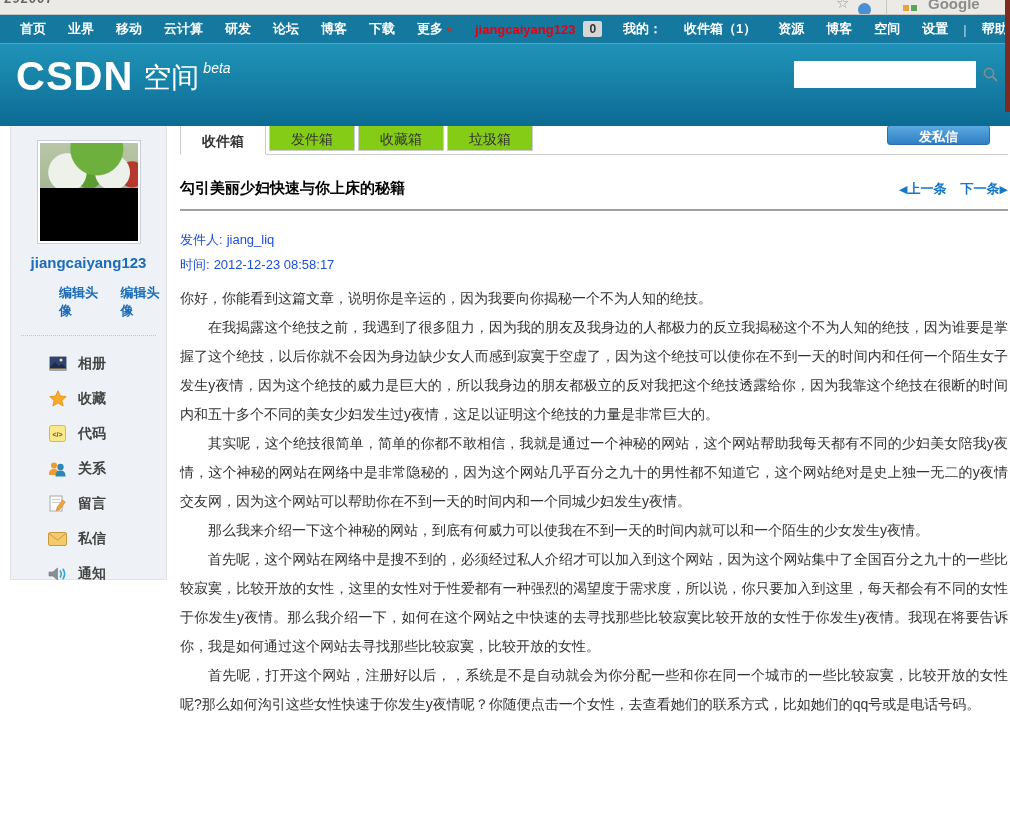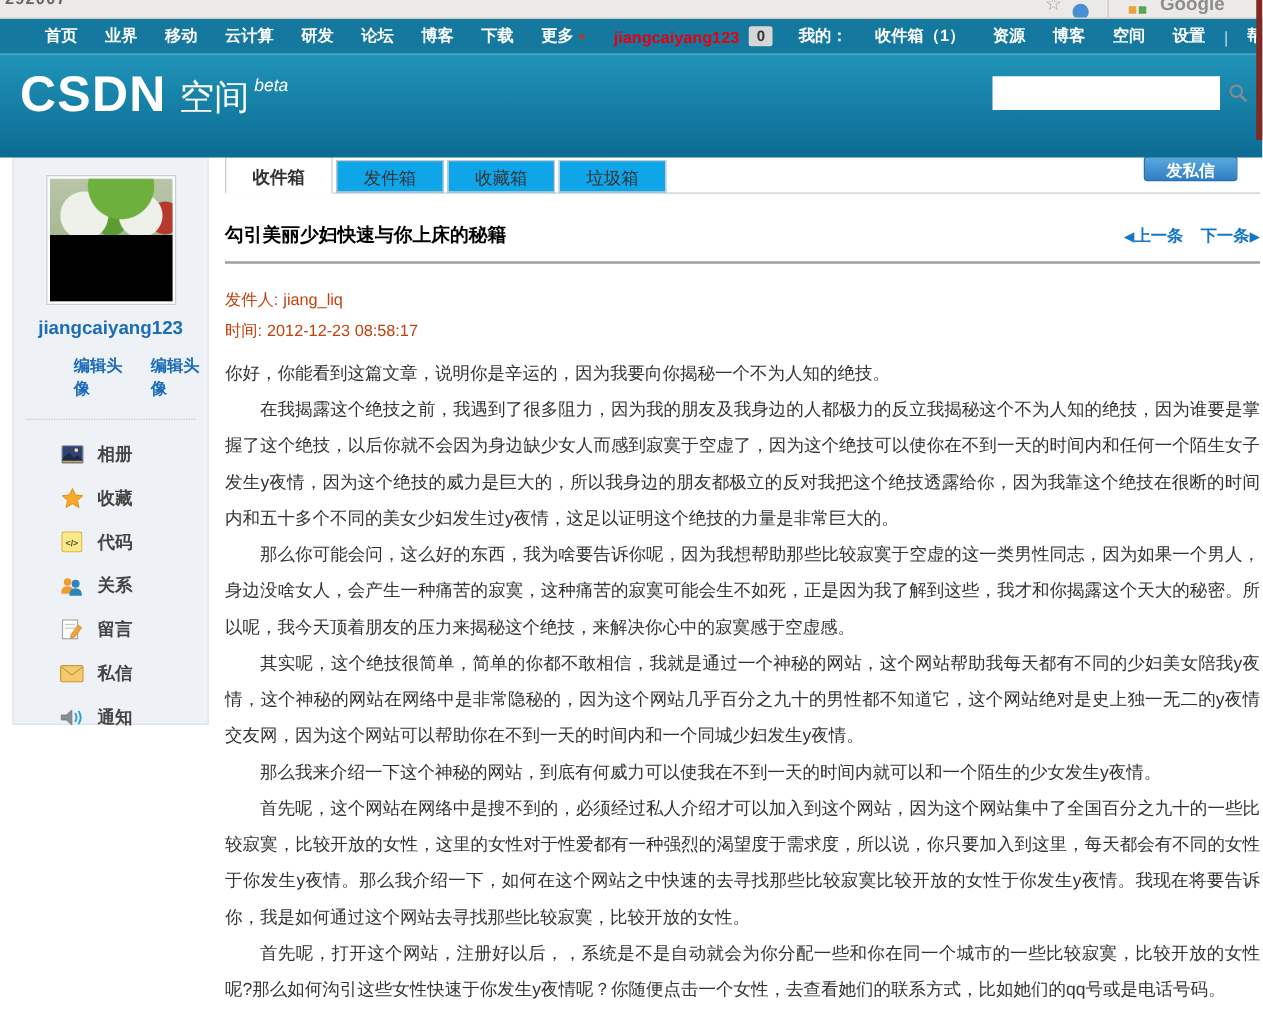--- a/index.html
+++ b/index.html
@@ -11,21 +11,21 @@
   .bs-partial { position:absolute; left:4px; top:-9px; font-size:13px; color:#666; font-weight:bold; letter-spacing:1px; }
   .bs-star { position:absolute; left:836px; top:-6px; font-size:15px; color:#9a9a9a; }
   .bs-circle { position:absolute; left:858px; top:3px; width:13px; height:13px; border-radius:50%; background:#4a8fd4; }
   .bs-sep { position:absolute; left:886px; top:0; width:1px; height:15px; background:#c9c6c2; }
   .bs-sq1 { position:absolute; left:903px; top:5px; width:6px; height:6px; background:#e8a33d; }
   .bs-sq2 { position:absolute; left:911px; top:5px; width:6px; height:6px; background:#57a65a; }
   .bs-google { position:absolute; left:928px; top:-5px; font-size:15px; font-weight:bold; color:#8d8d8d; }
   .win-edge { position:absolute; top:0; right:0; width:5px; height:112px; background:#7e2a20; z-index:6; }
 
   
-  .topnav { position:absolute; top:15px; left:0; width:1010px; height:28px; background:#15789f; display:flex; align-items:center; font-size:13px; font-weight:bold; color:#fff; z-index:4; padding-left:25px; }
+  .topnav { position:absolute; top:15px; left:0; width:1010px; height:28px; background:#15789f; display:flex; align-items:center; font-size:13px; font-weight:bold; color:#fff; z-index:4; padding-left:9px; }
   .topnav .nav-item { padding:0 11px; cursor:pointer; white-space:nowrap; }
   .more-arrow { color:#b03a2e; font-size:9px; margin-left:2px; }
   .topnav .username { color:#e60012; padding:0 4px 0 10px; cursor:pointer; }
   .topnav .badge { background:#d6d6d6; color:#333; border-radius:2px; padding:0 6px; height:16px; line-height:16px; font-size:12px; margin:0 10px 0 4px; }
   .topnav .sep { color:#bfdce8; padding:0 4px; font-weight:normal; }
 
   
   .header { position:absolute; top:43px; left:0; width:1010px; height:83px; background:linear-gradient(180deg,#2093b8 0%,#0c6b93 100%); border-top:1px solid #47a9c6; z-index:3; }
   .logo-row { position:absolute; left:16px; top:10px; display:flex; align-items:flex-start; color:#fff; }
   .logo-csdn { font-size:40px; font-weight:bold; letter-spacing:1px; line-height:44px; cursor:pointer; }
@@ -52,30 +52,30 @@
   .sb-links { display:flex; justify-content:center; gap:16px; margin-top:13px;padding-left:48px; }
   .sb-link { color:#1c6cb8; font-size:13px; font-weight:bold; cursor:pointer; }
   .sb-divider { border-top:1px dotted #bfc8d2; margin:15px 10px 4px; }
   .sb-menu { list-style:none; padding:6px 0 0 36px; }
   .sb-item { display:flex; align-items:center; height:35px; cursor:pointer; }
   .sb-icon { width:21px; height:18px; margin-right:10px; display:flex; align-items:center; justify-content:center; }
   .sb-label { font-size:14px; font-weight:bold; color:#444; }
 
   
   .main { position:absolute; left:180px; top:125px; width:828px; }
-  .tabs-row { position:relative; display:flex; align-items:flex-end; height:30px; border-bottom:1px solid #ccc; }
-  .tab { height:26px; line-height:26px; padding:0 21px; font-size:14px; color:#333; background:#0ea5e9; border:1px solid #ccc; margin-right:3px; cursor:pointer; white-space:nowrap; }
+  .tabs-row { position:relative; display:flex; align-items:flex-start; height:30px; border-bottom:1px solid #ccc; }
+  .tab { height:26px; line-height:26px; padding:0 21px; font-size:14px; color:#333; background:#84cc16; border:1px solid #ccc; margin-right:3px; cursor:pointer; white-space:nowrap; }
   .tab.active { background:#fff; font-weight:bold; height:30px; line-height:30px; margin-bottom:-1px; border-bottom:1px solid #fff; z-index:2; }
-  .compose-btn { position:absolute; right:18px; top:0; height:20px; line-height:22px; padding:0 17px; background:linear-gradient(180deg,#5aa9e0,#2f7fc4); border:1px solid #2d6db0; border-radius:3px; color:#fff; font-size:13px; font-weight:bold; cursor:pointer; }
+  .compose-btn { position:absolute; right:18px; top:0; height:20px; line-height:22px; padding:0 31px; background:linear-gradient(180deg,#5aa9e0,#2f7fc4); border:1px solid #2d6db0; border-radius:3px; color:#fff; font-size:13px; font-weight:bold; cursor:pointer; }
   .msg-title-row { display:flex; align-items:center; margin-top:24px; padding-bottom:11px; border-bottom:2px solid #a0a0a0; }
   .msg-title { font-size:15px; font-weight:bold; color:#000; }
   .msg-nav { margin-left:auto; font-size:13px; color:#1577c9; font-weight:bold; display:flex; gap:14px; }
   .msg-nav .nav-link { cursor:pointer; white-space:nowrap; }
   .msg-nav .arrow { font-size:11px; }
-  .msg-meta { margin-top:16px; font-size:13px; color:#c2410c; line-height:25px; }
+  .msg-meta { margin-top:16px; font-size:13px; color:#1d4ed8; line-height:25px; }
   .msg-meta .meta-label { margin-right:4px; }
   .msg-body { margin-top:7px; font-size:14px; color:#333; line-height:29px; text-align:justify; }
   .msg-body p { text-indent:2em; }
   .msg-body p.no-indent { text-indent:0; }
 </style>
 </head>
 <body>
 
 <div class="browser-strip">
   <span class="bs-partial">292007</span>
@@ -230,20 +230,19 @@
   </div>
 
   <div class="msg-meta">
     <div><span class="meta-label">发件人:</span><span>jiang_liq</span></div>
     <div><span class="meta-label">时间:</span><span>2012-12-23 08:58:17</span></div>
   </div>
 
   <div class="msg-body">
     <p class="no-indent">你好，你能看到这篇文章，说明你是辛运的，因为我要向你揭秘一个不为人知的绝技。</p>
     <p>在我揭露这个绝技之前，我遇到了很多阻力，因为我的朋友及我身边的人都极力的反立我揭秘这个不为人知的绝技，因为谁要是掌握了这个绝技，以后你就不会因为身边缺少女人而感到寂寞于空虚了，因为这个绝技可以使你在不到一天的时间内和任何一个陌生女子发生y夜情，因为这个绝技的威力是巨大的，所以我身边的朋友都极立的反对我把这个绝技透露给你，因为我靠这个绝技在很断的时间内和五十多个不同的美女少妇发生过y夜情，这足以证明这个绝技的力量是非常巨大的。</p>
-    <p>那么你可能会问，这么好的东西，我为啥要告诉你呢，因为我想帮助那些比较寂寞于空虚的这一类男性同志，因为如果一个男人，身边没啥女人，会产生一种痛苦的寂寞，这种痛苦的寂寞可能会生不如死，正是因为我了解到这些，我才和你揭露这个天大的秘密。所以呢，我今天顶着朋友的压力来揭秘这个绝技，来解决你心中的寂寞感于空虚感。</p>
     <p>其实呢，这个绝技很简单，简单的你都不敢相信，我就是通过一个神秘的网站，这个网站帮助我每天都有不同的少妇美女陪我y夜情，这个神秘的网站在网络中是非常隐秘的，因为这个网站几乎百分之九十的男性都不知道它，这个网站绝对是史上独一无二的y夜情交友网，因为这个网站可以帮助你在不到一天的时间内和一个同城少妇发生y夜情。</p>
     <p>那么我来介绍一下这个神秘的网站，到底有何威力可以使我在不到一天的时间内就可以和一个陌生的少女发生y夜情。</p>
     <p>首先呢，这个网站在网络中是搜不到的，必须经过私人介绍才可以加入到这个网站，因为这个网站集中了全国百分之九十的一些比较寂寞，比较开放的女性，这里的女性对于性爱都有一种强烈的渴望度于需求度，所以说，你只要加入到这里，每天都会有不同的女性于你发生y夜情。那么我介绍一下，如何在这个网站之中快速的去寻找那些比较寂寞比较开放的女性于你发生y夜情。我现在将要告诉你，我是如何通过这个网站去寻找那些比较寂寞，比较开放的女性。</p>
     <p>首先呢，打开这个网站，注册好以后，，系统是不是自动就会为你分配一些和你在同一个城市的一些比较寂寞，比较开放的女性呢?那么如何沟引这些女性快速于你发生y夜情呢？你随便点击一个女性，去查看她们的联系方式，比如她们的qq号或是电话号码。</p>
 
   </div>
 </div>
 
 </body></html>

